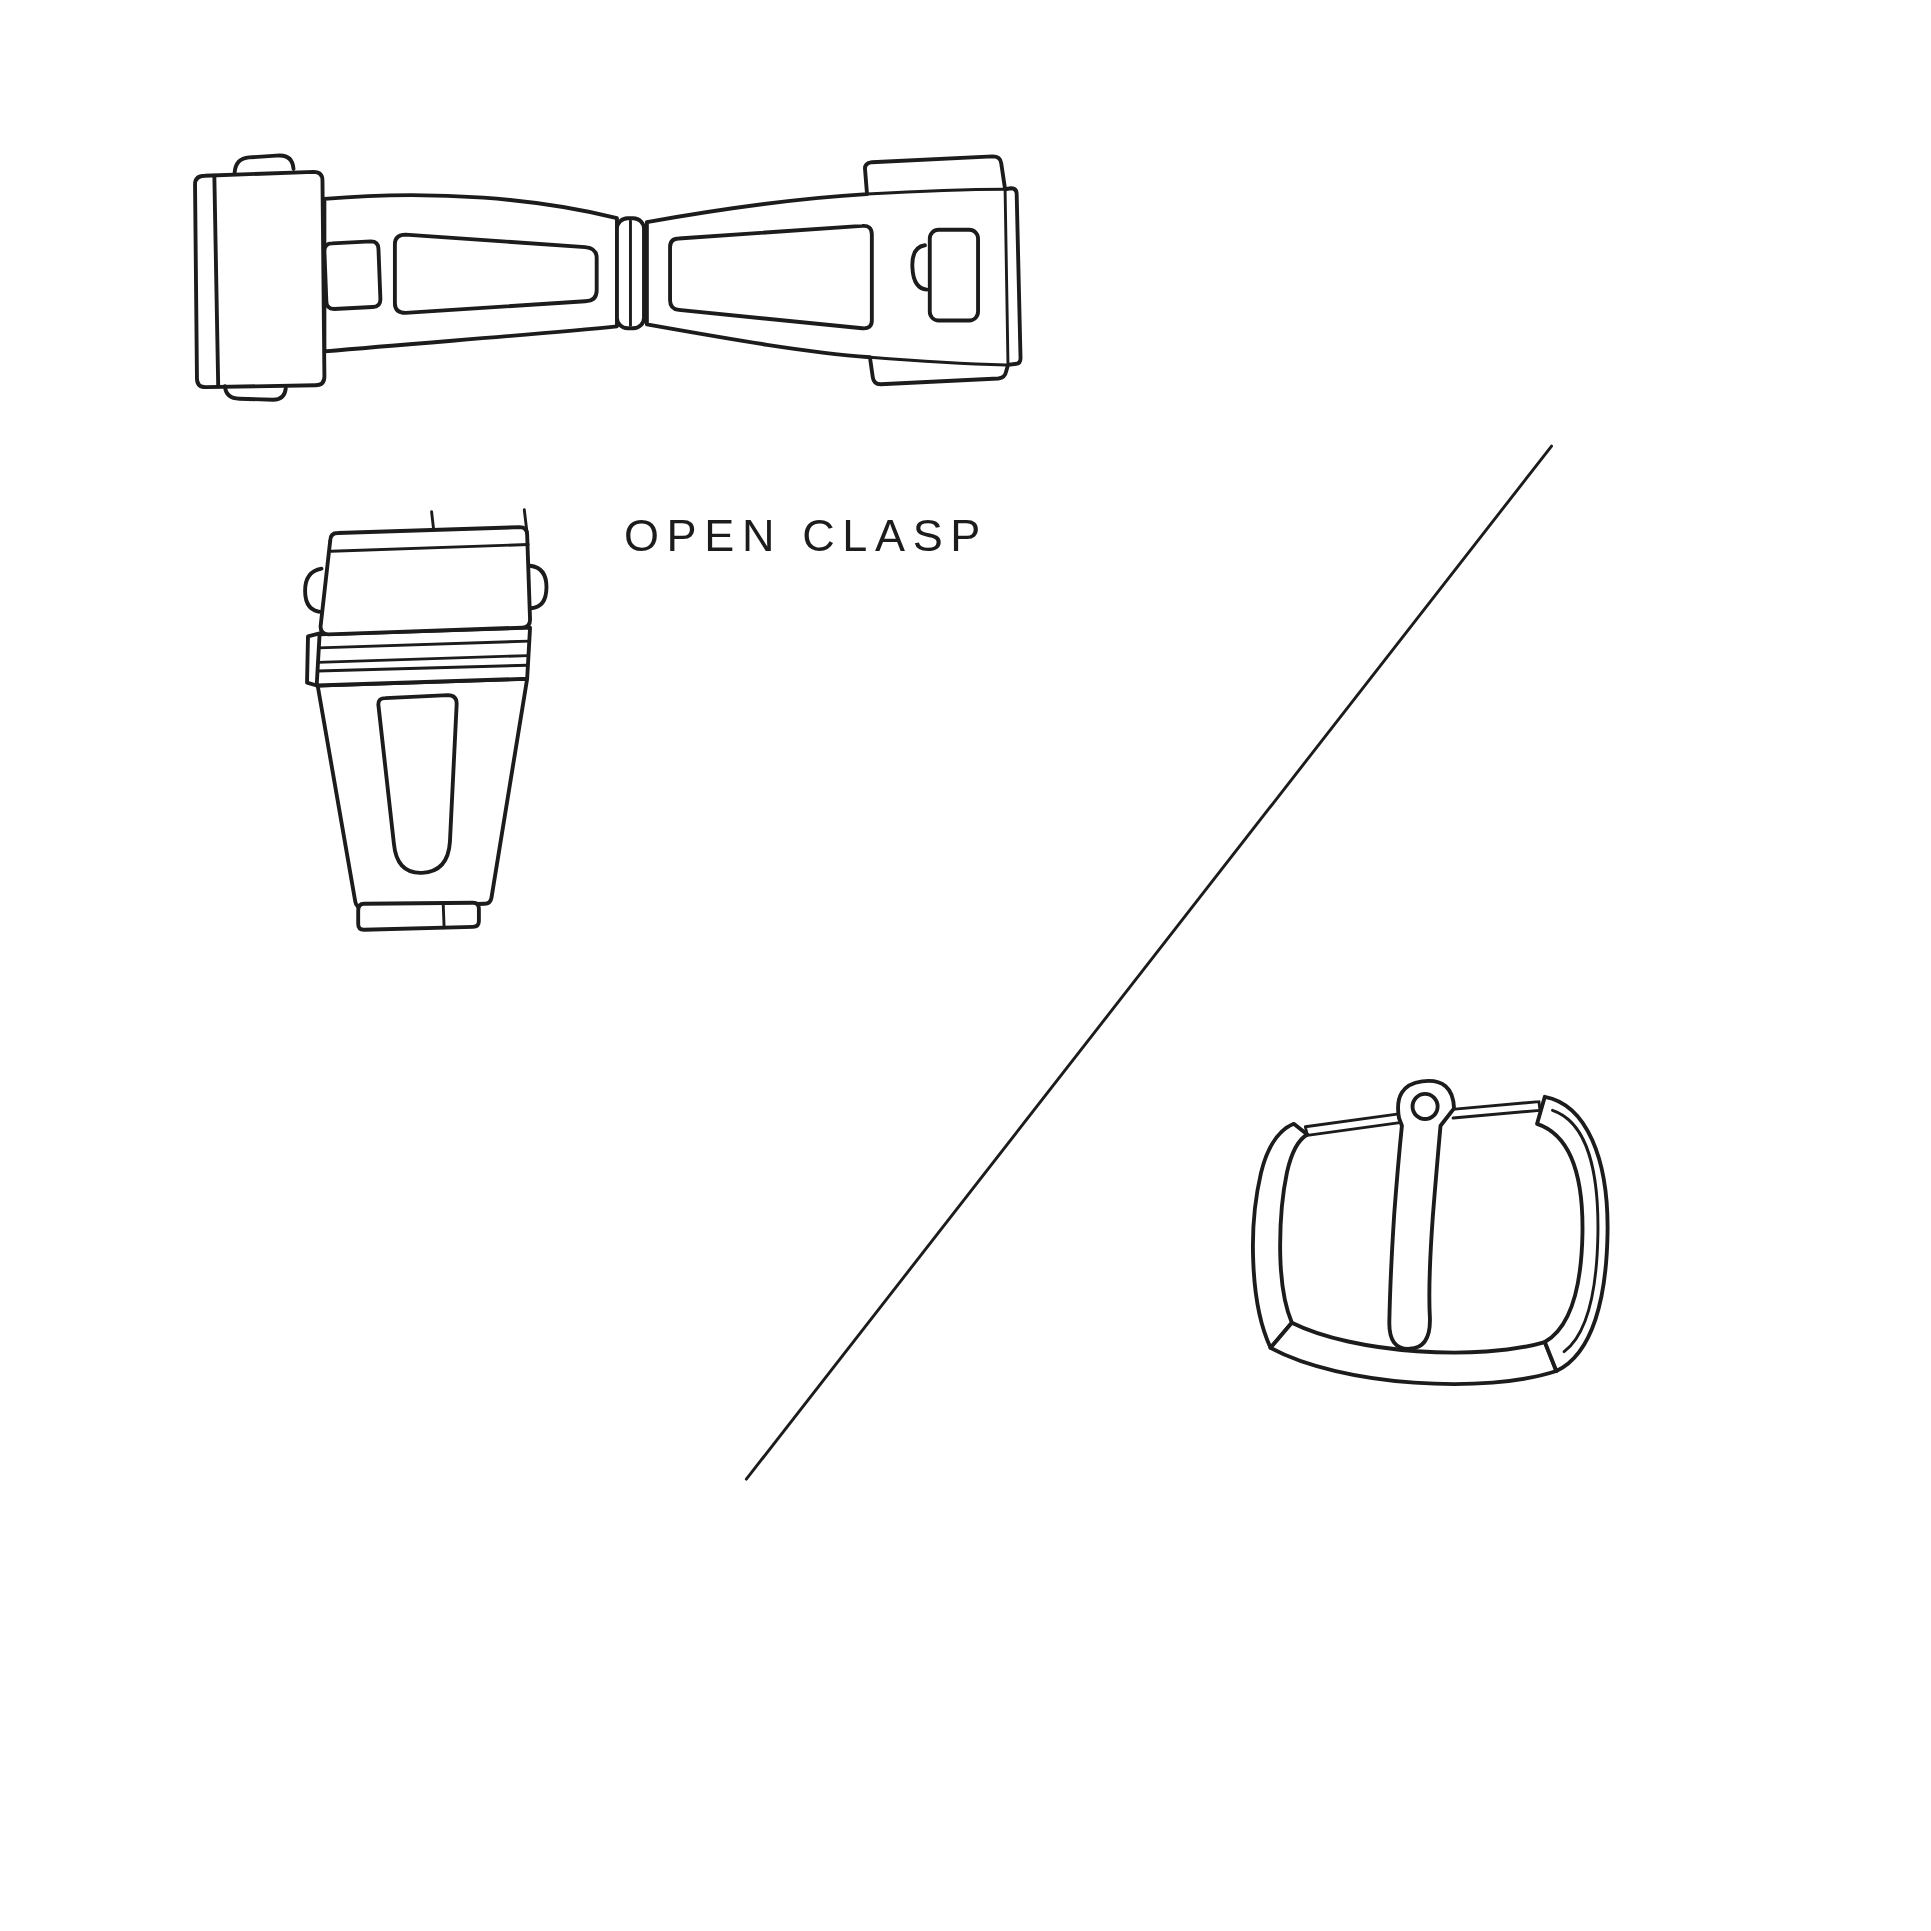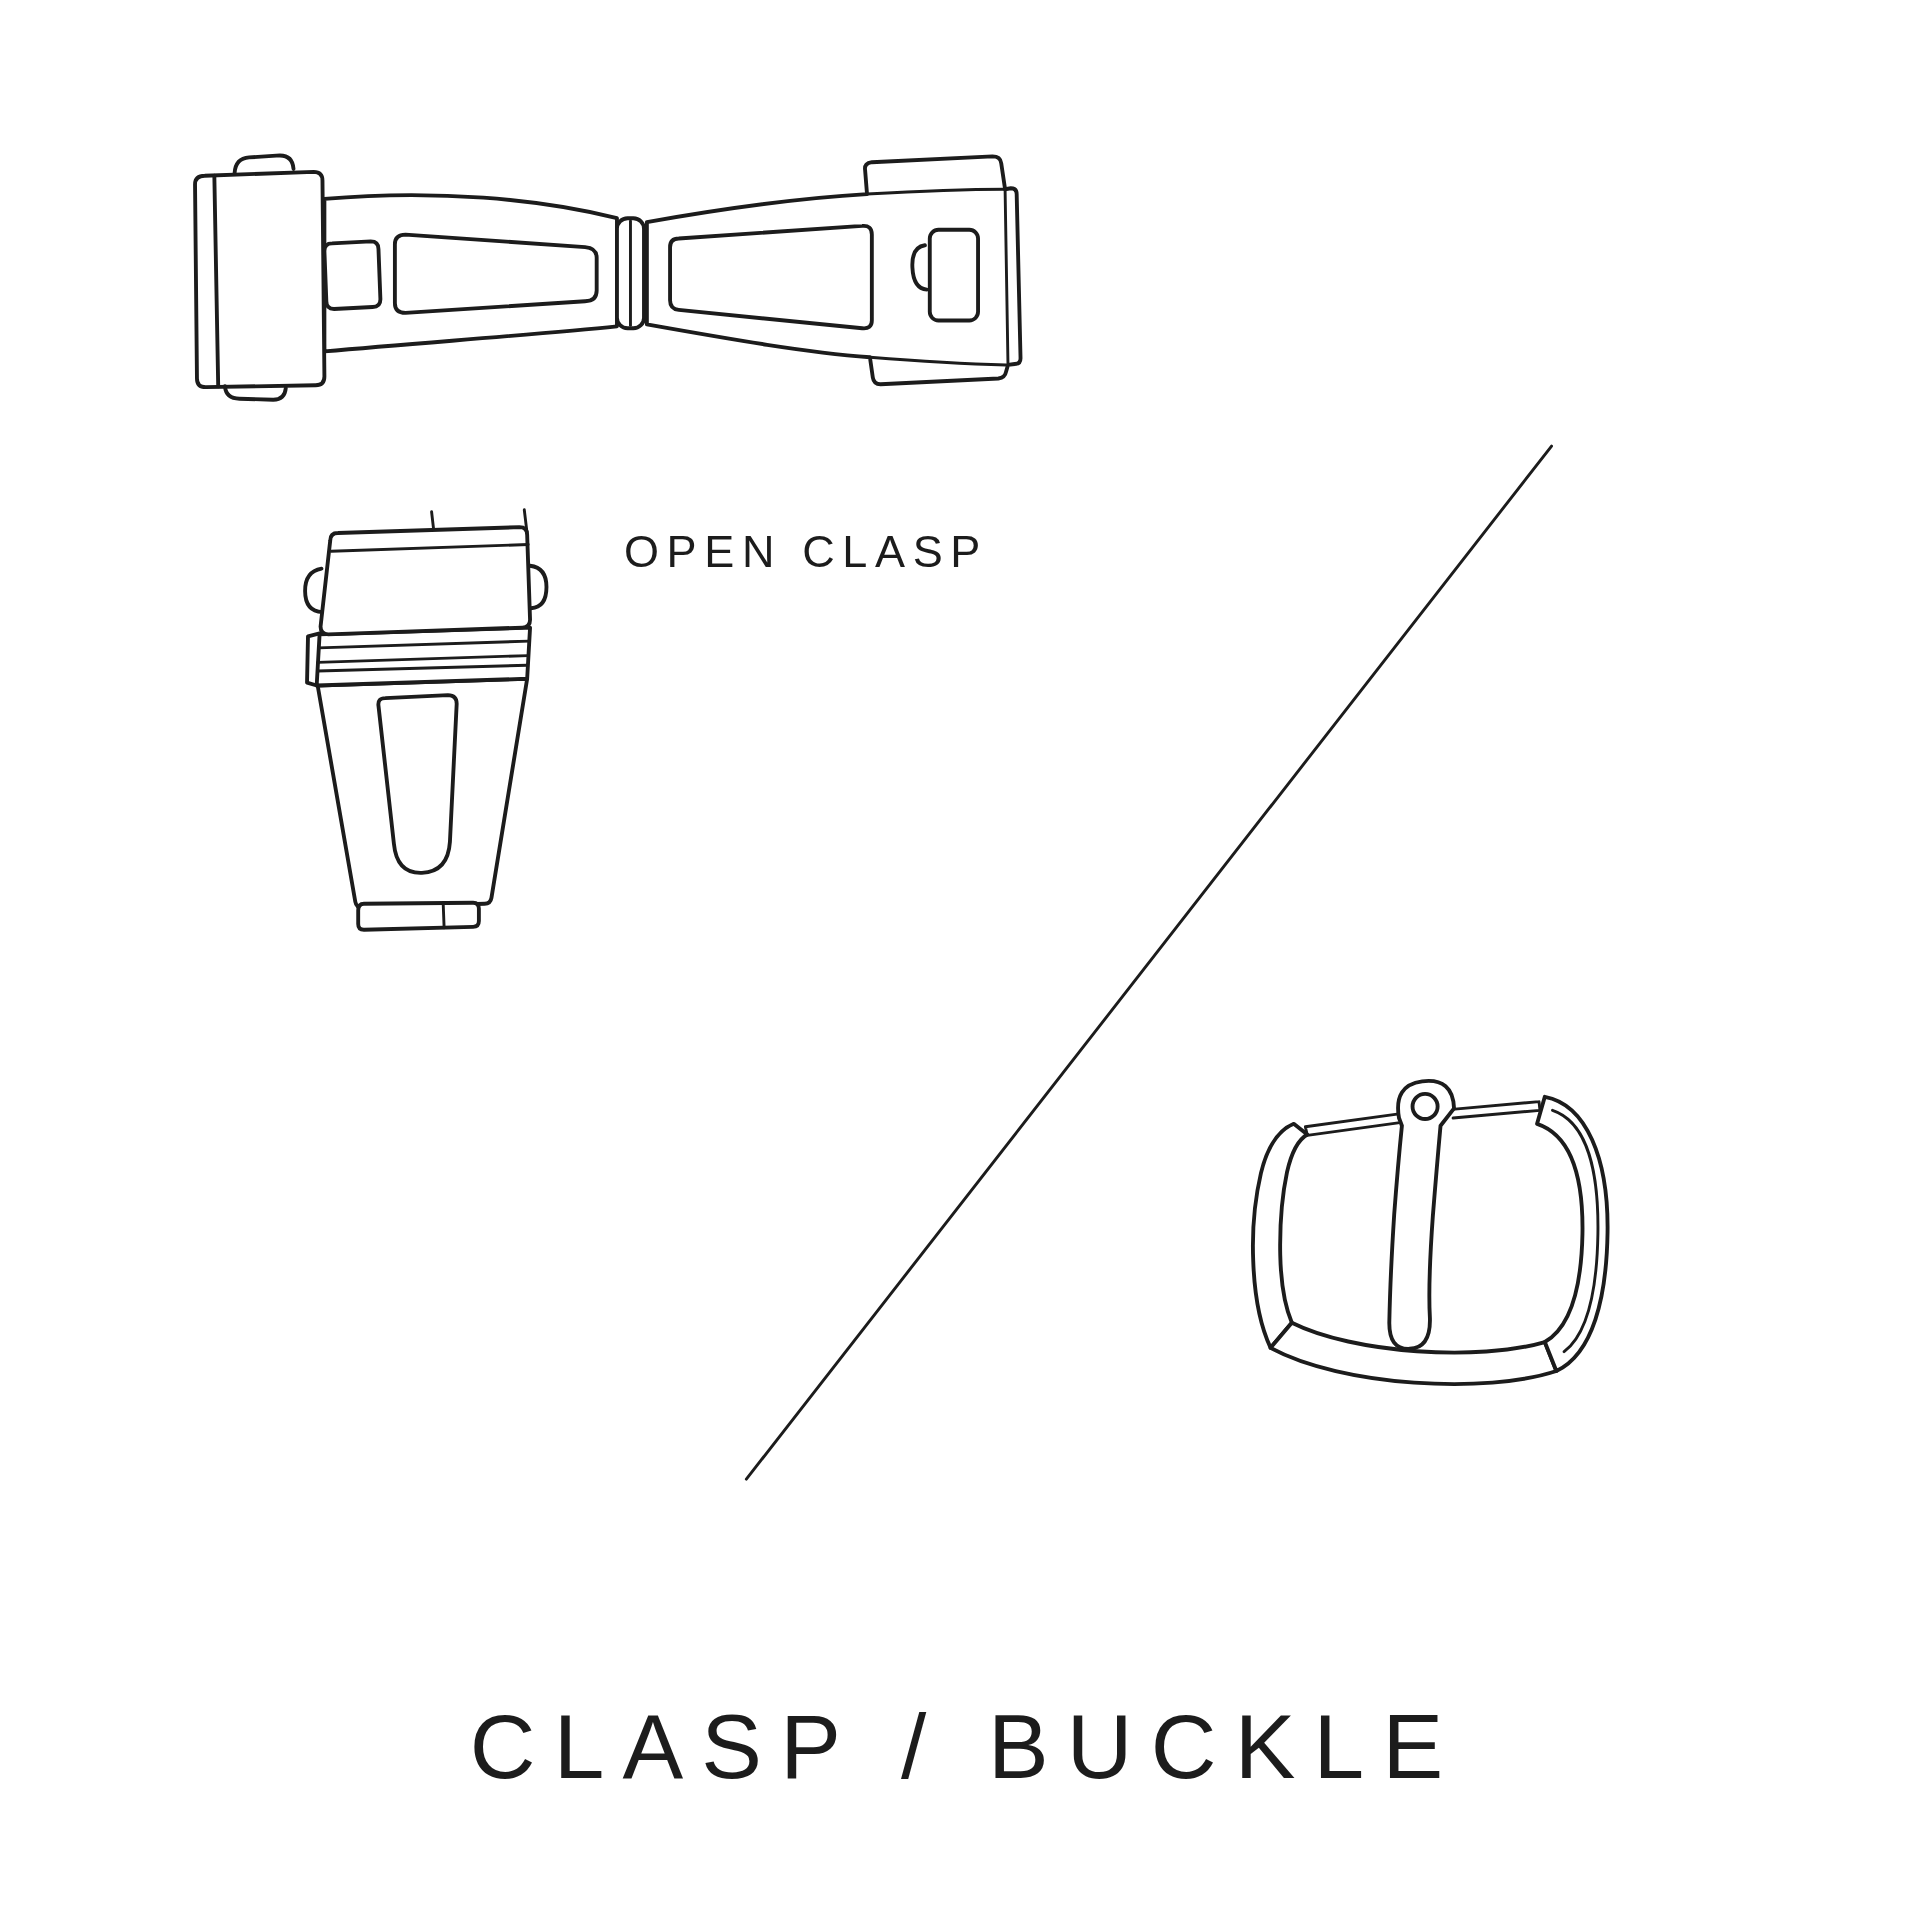--- a/index.html
+++ b/index.html
@@ -46,21 +46,21 @@
     position: absolute;
     color: var(--text);
     font-size: 45px;
     font-weight: 400;
     letter-spacing: 0.17em;
     text-align: center;
     white-space: nowrap;
   }
   .caption-open {
     left: 323px;
-    top: 526px;
+    top: 510px;
     width: 966px;
   }
   .caption-closed {
     left: 150px;
     top: 1244px;
     width: 772px;
   }
   .diagram-title {
     position: absolute;
     left: 0;
@@ -149,16 +149,15 @@
       <path class="ink thin" d="M1504,1149 L1594,1141 M1505,1158 L1595,1150 M1594,1141 L1595,1150"></path>
 
       <path class="inkf" d="M1449,1158 Q1443,1124 1473,1120 Q1505,1116 1506,1148 L1492,1166 Q1488,1210 1484,1260 Q1479,1330 1481,1365 Q1482,1396 1460,1397 Q1438,1398 1439,1368 Q1440,1320 1444,1258 Q1448,1205 1452,1166 Z"></path>
       <circle class="inkf" cx="1476" cy="1146" r="13"></circle>
     </g>
   </svg>
 
   <div class="caption caption-open">OPEN CLASP</div>
 
 
-  <div class="diagram-title">CLASP / BUCKLE</div>
 
 </div>
 
 
 </body></html>

